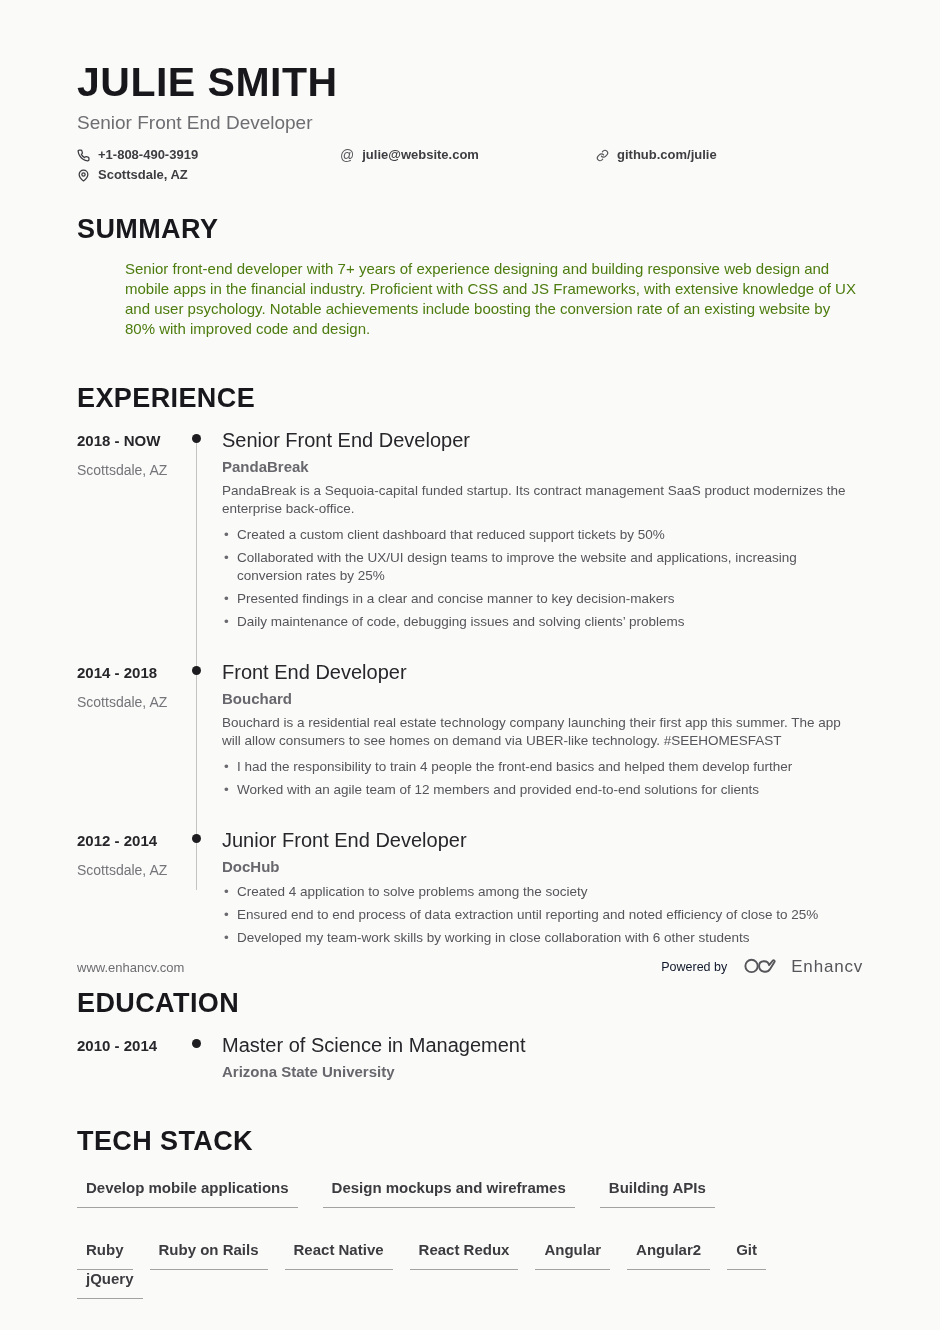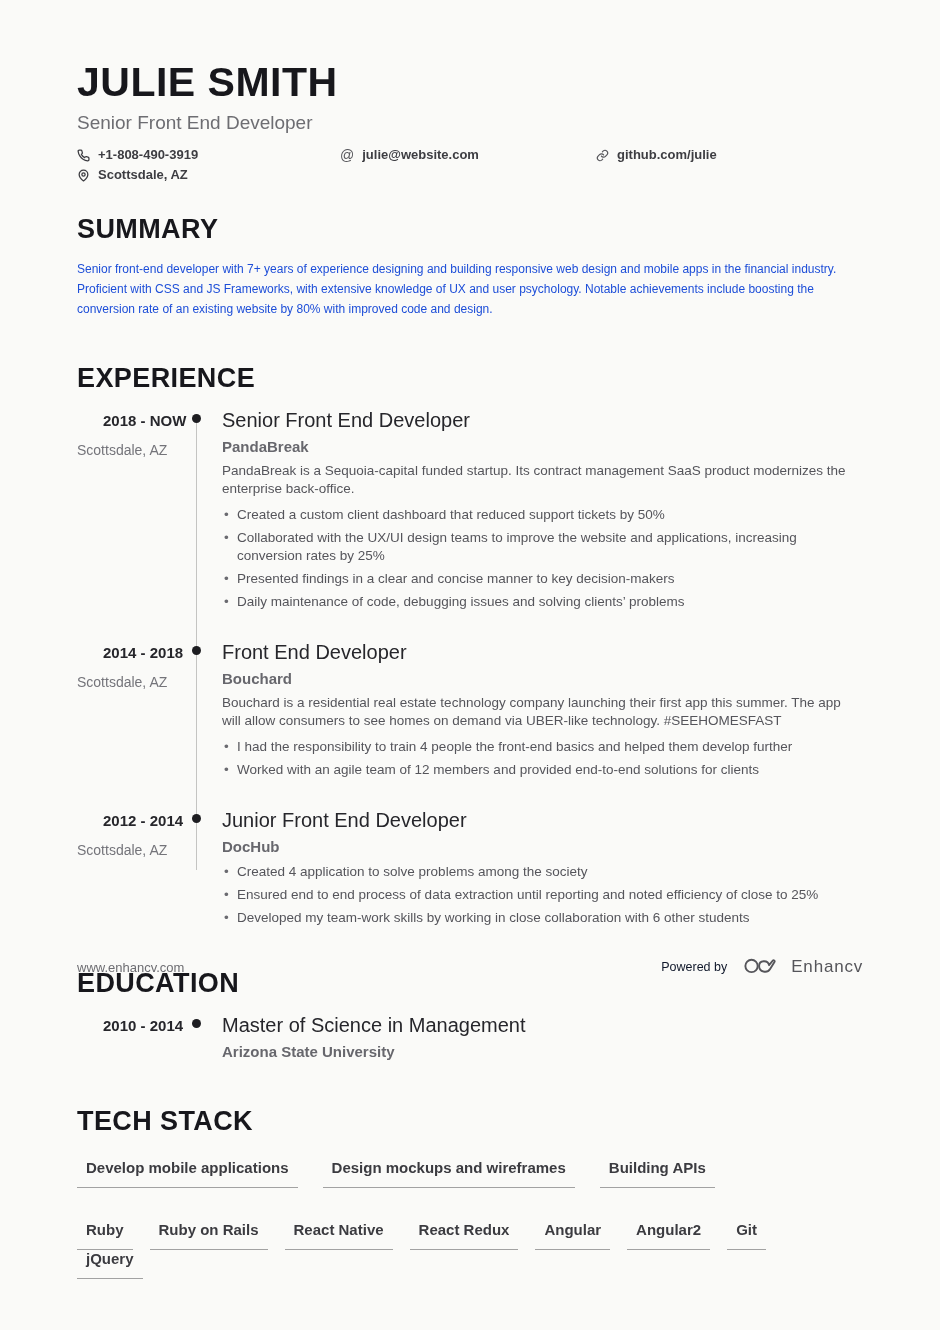--- a/index.html
+++ b/index.html
@@ -31,33 +31,33 @@
     font-size: 13px; font-weight: 700; color: #3d3d42; }
   .contact svg { flex: 0 0 auto; display: block; }
   .contact .at-glyph { font-size: 14px; font-weight: 400; color: #55555a; line-height: 1; }
 
   
   h2.section-heading {
     font-size: 27px; font-weight: 700; color: #17171c;
     letter-spacing: 0.4px; line-height: 1.15; margin-bottom: 14px;
   }
   .section-summary { margin-top: 32px; }
-  .summary-text { font-size: 12px; line-height: 20px; color: #1d4ed8; }
+  .summary-text { font-size: 15px; line-height: 20px; color: #4d7c0f; margin-left: 48px; }
 
   .section-experience { margin-top: 44px; }
   .section-education { margin-top: 36px; }
   .section-tech { margin-top: 46px; }
 
   
   .entry {
     display: grid;
     grid-template-columns: 112px 33px 1fr;
   }
   .entry-meta { padding-top: 4px; }
-  .entry-dates { font-size: 15px; font-weight: 700; color: #26262b; margin-left: 26px; }
+  .entry-dates { font-size: 15px; font-weight: 700; color: #26262b; }
   .entry-location { font-size: 14px; color: #74747a; margin-top: 13px; font-weight: 400; }
   .timeline { position: relative; }
   .timeline::before {
     content: ""; position: absolute; left: 7px; top: 0; bottom: 0;
     width: 1px; background: #c4c4c2;
   }
   .timeline.first::before { top: 11px; }
   .timeline.last::before { bottom: auto; height: 62px; }
   .timeline.dot-only::before { display: none; }
   .timeline::after {

